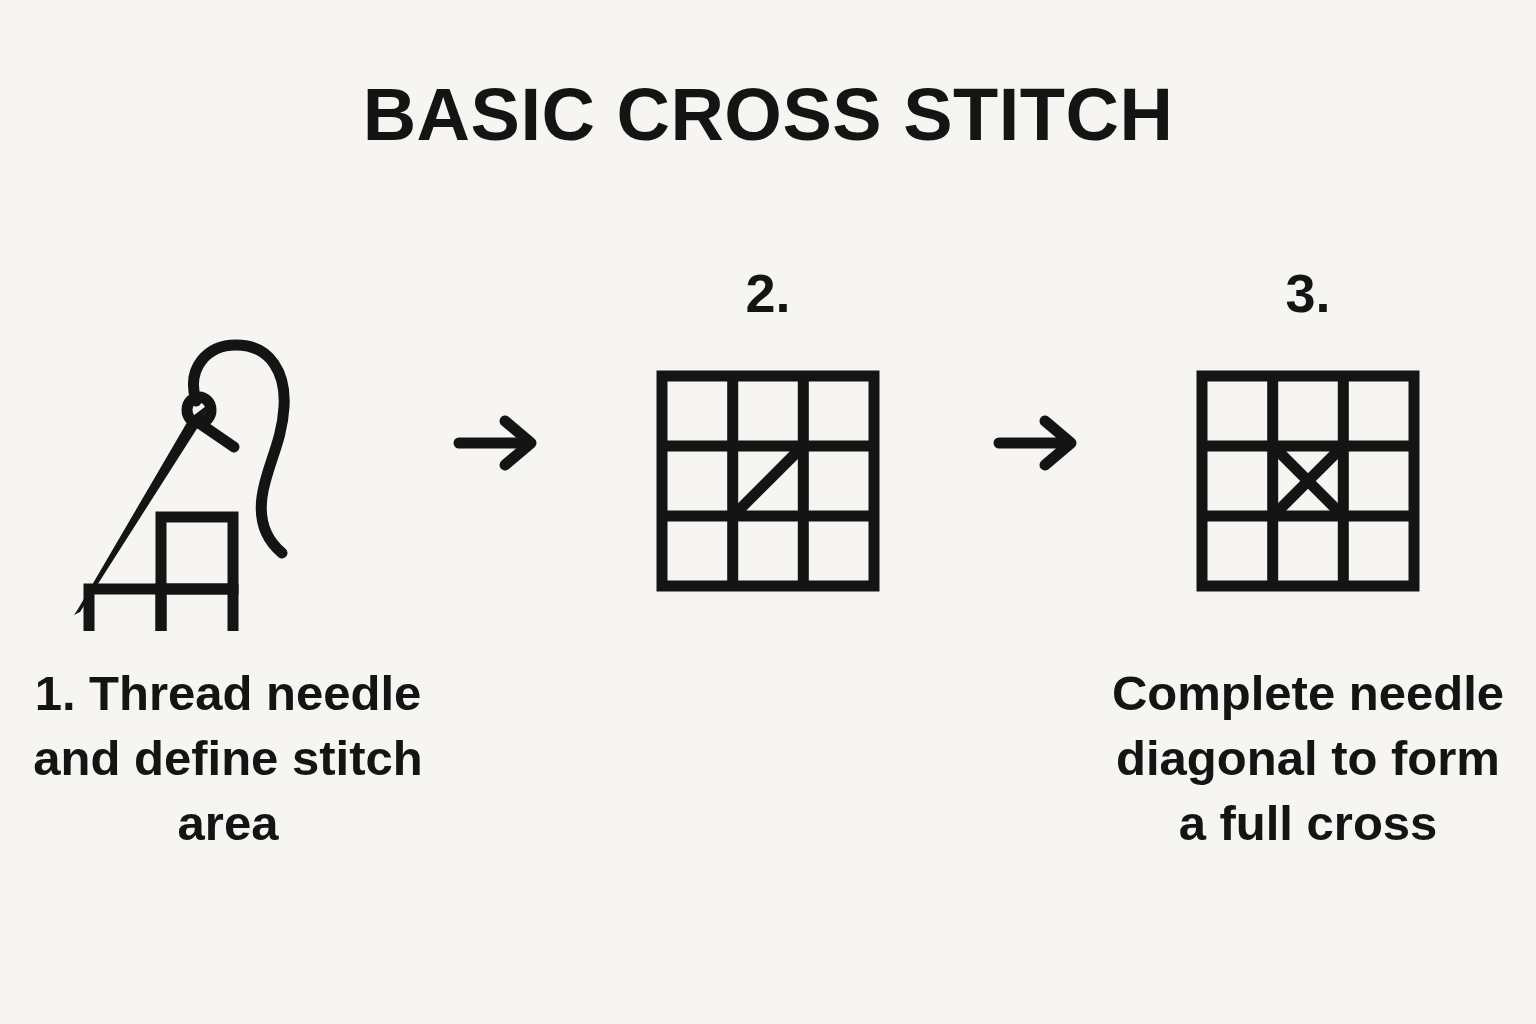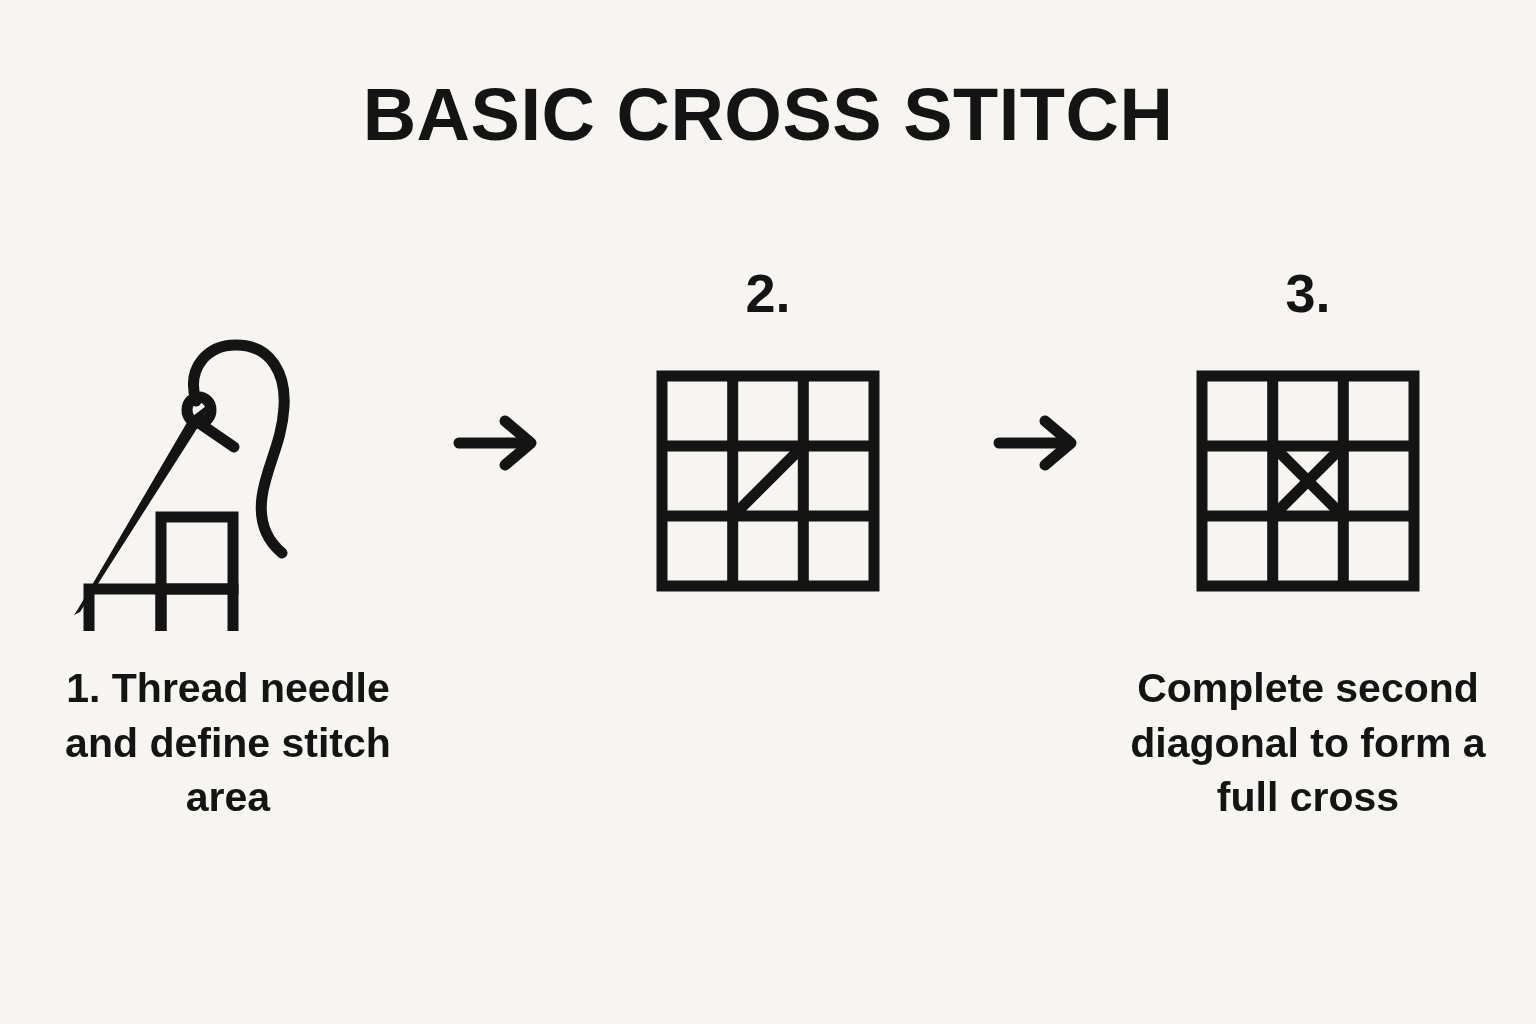--- a/index.html
+++ b/index.html
@@ -65,21 +65,21 @@
   .step-art {
     height: 300px;
     display: flex;
     align-items: center;
     justify-content: center;
   }
   .step-caption {
     margin-top: 30px;
     width: 400px;
     text-align: center;
-    font-size: 41px;
+    font-size: 49px;
     font-weight: bold;
     line-height: 1.33;
     color: #141414;
   }
   .arrow-cell {
     width: 120px;
     display: flex;
     align-items: center;
     justify-content: center;
     height: 376px;
@@ -171,17 +171,17 @@
             <line x1="6" y1="76" x2="218" y2="76"></line>
             <line x1="6" y1="146" x2="218" y2="146"></line>
           </g>
           <g stroke="#141414" stroke-width="11" stroke-linecap="butt">
             <line x1="77" y1="146" x2="147" y2="76"></line>
             <line x1="77" y1="76" x2="147" y2="146"></line>
           </g>
         </svg>
       </div>
 
-      <div class="step-caption">Complete second diagonal to form a full cross</div>
+      <div class="step-caption">Complete needle diagonal to form a full cross</div>
     </div>
 
   </div>
 </div>
 
 </body></html>

